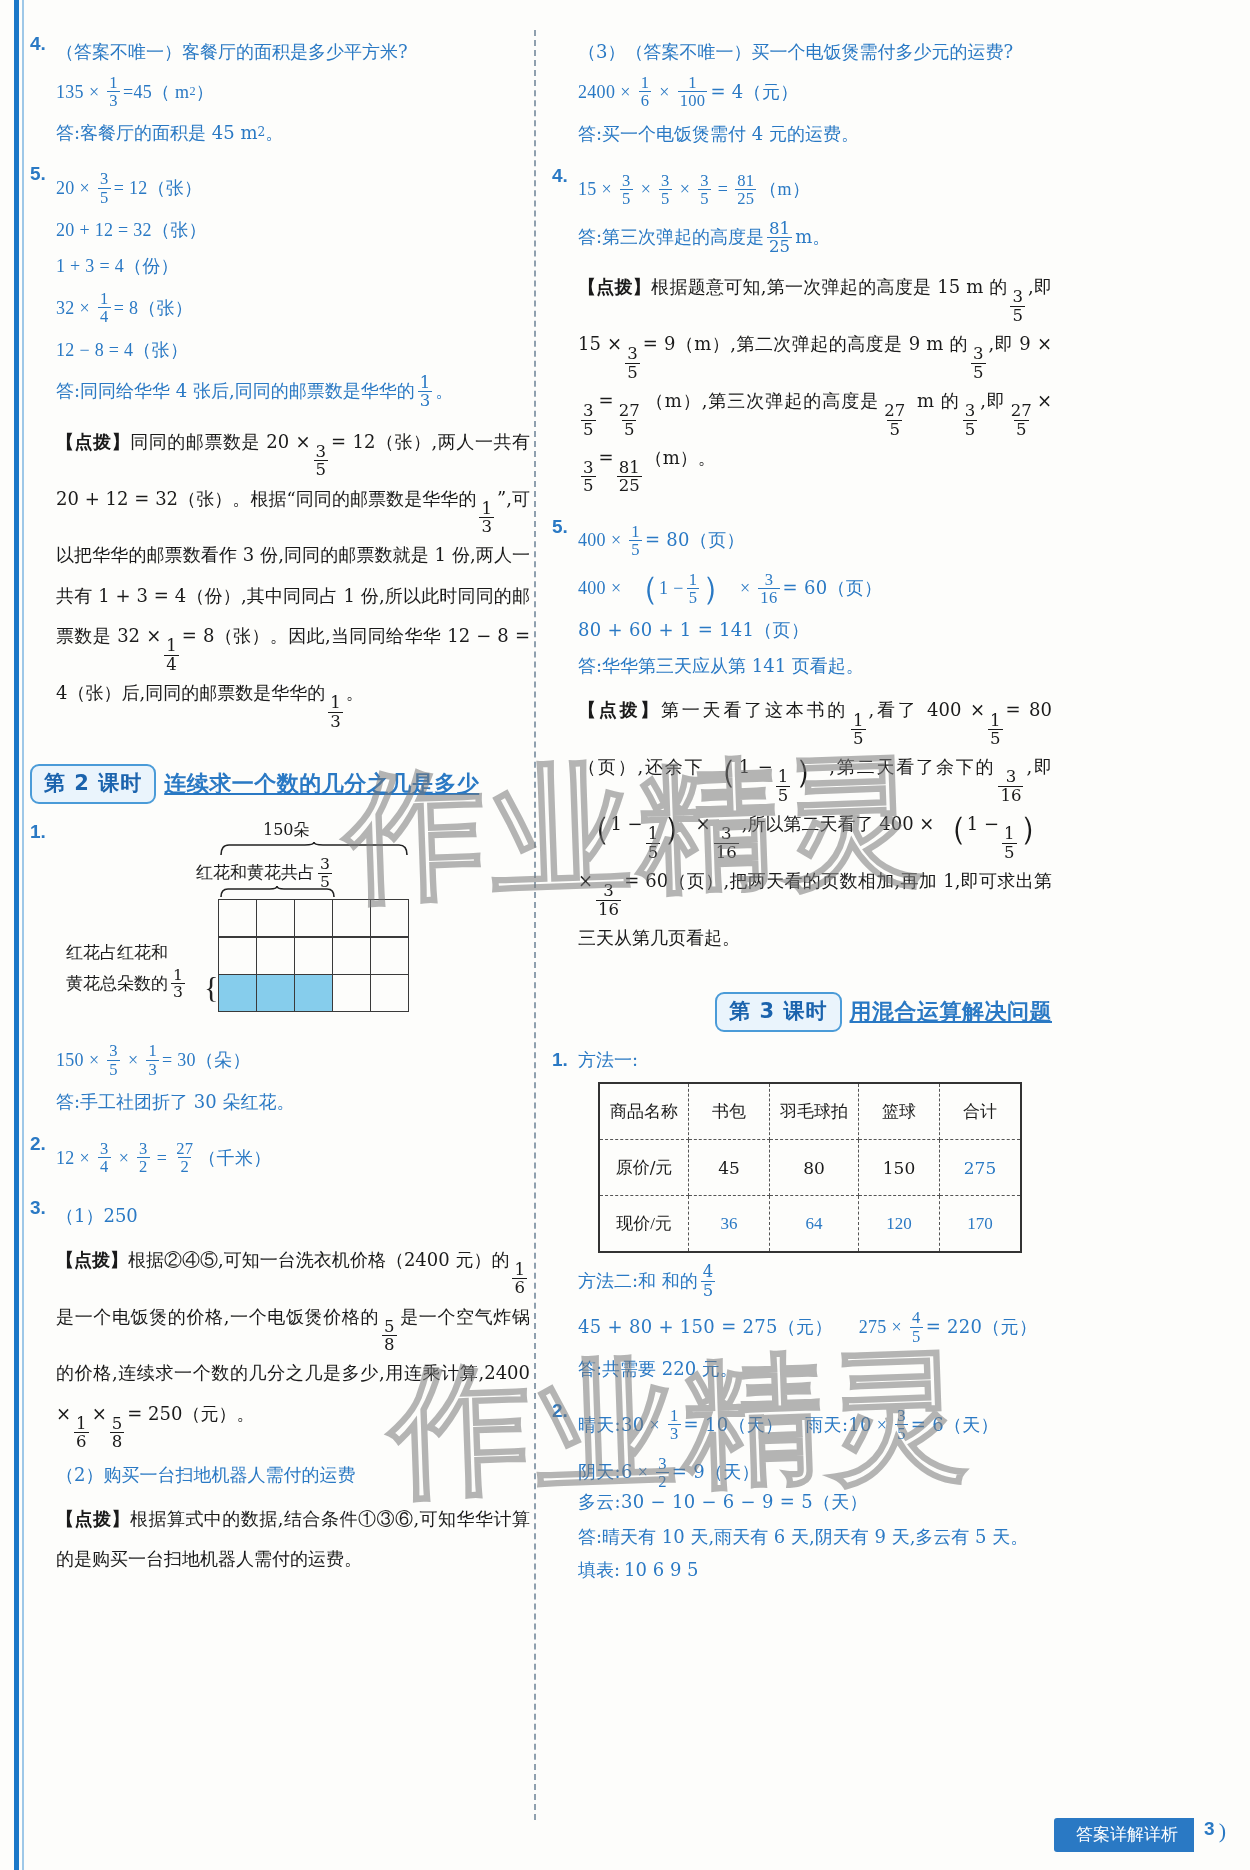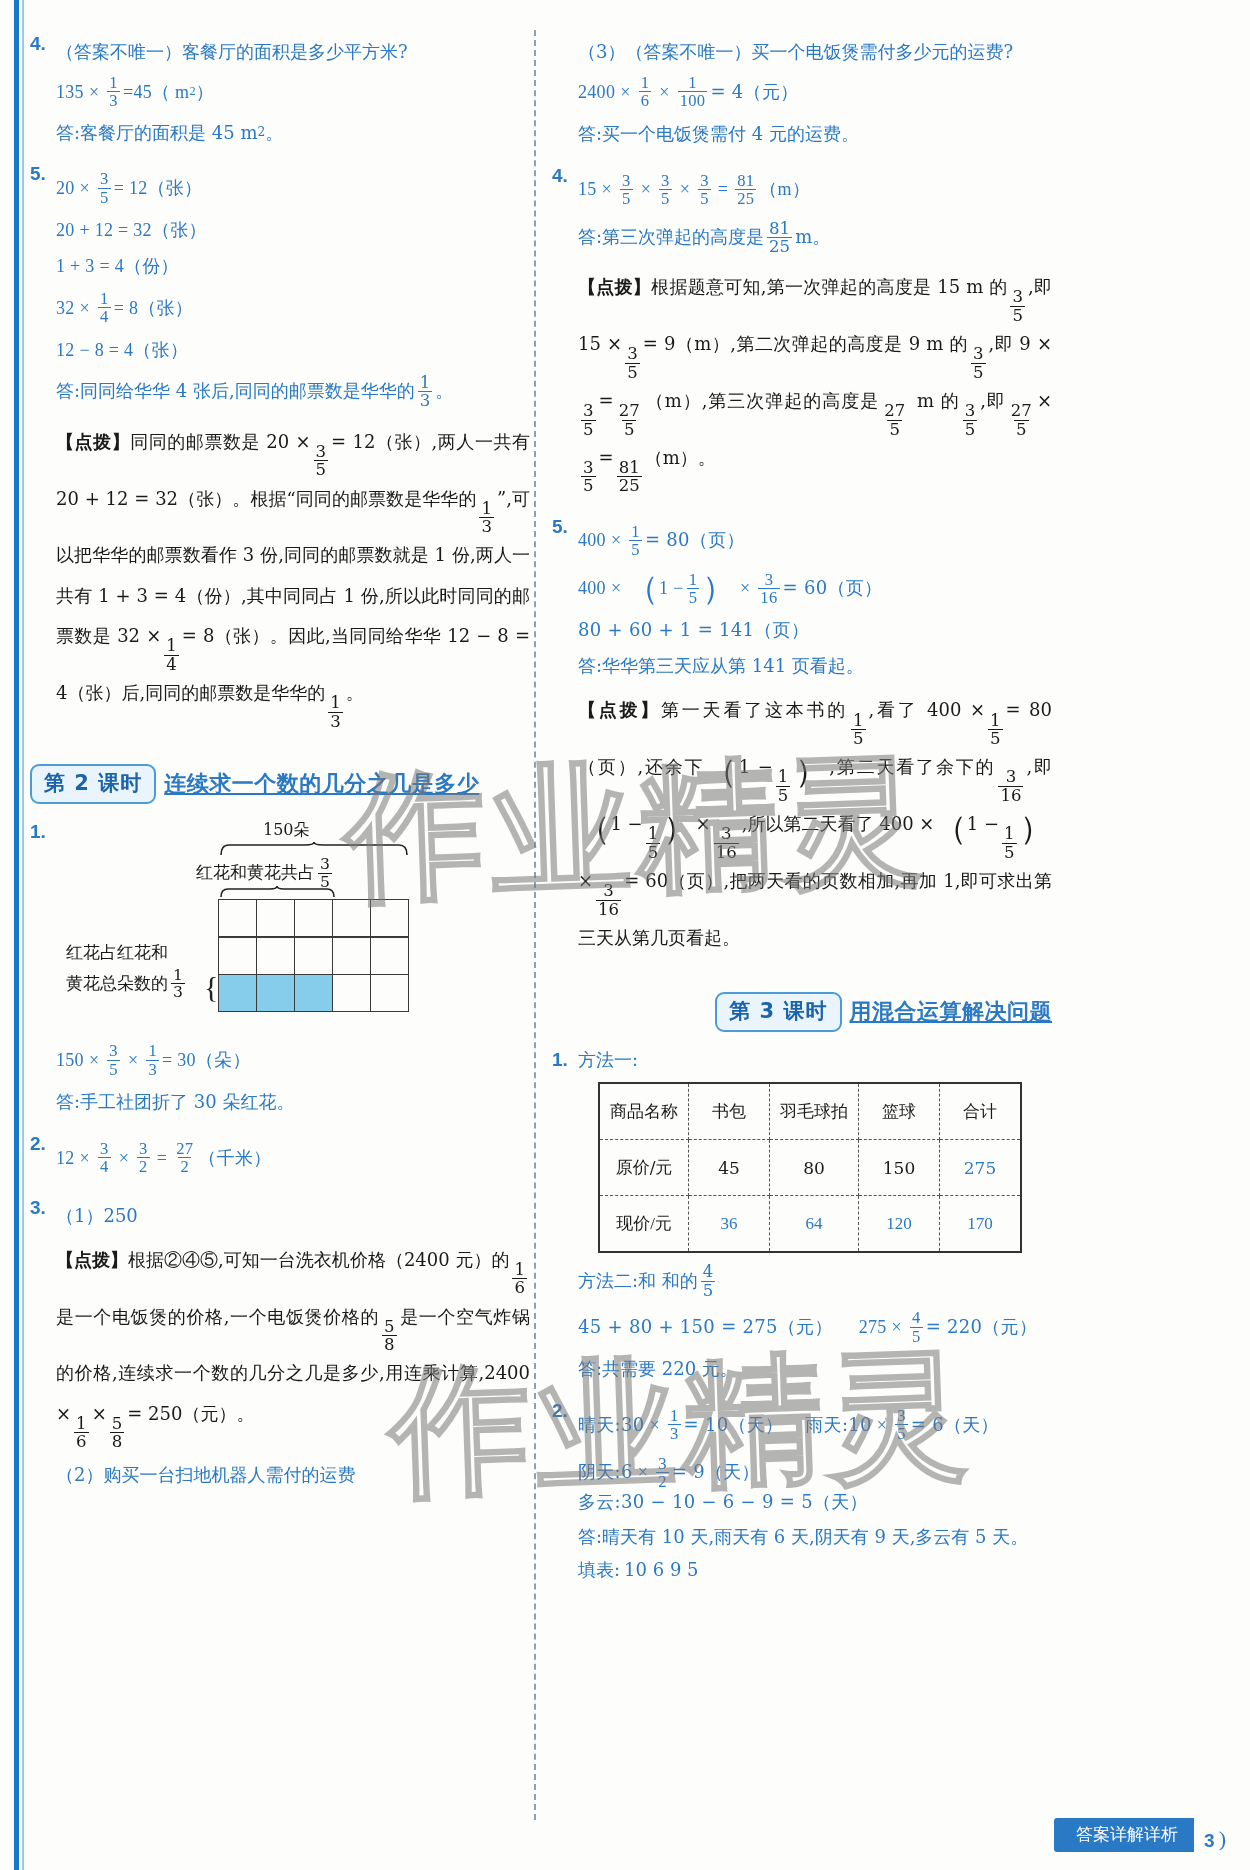--- a/index.html
+++ b/index.html
@@ -67,21 +67,21 @@
 
   
   table.price{border-collapse:collapse;margin:10px 0 6px 20px;font-size:17px;}
   table.price td{border:1px dashed #555;padding:16px 10px;text-align:center;min-width:60px;margin-left:12px;}
   table.price tr:first-child td{border-top:2px solid #333;}
   table.price tr:last-child td{border-bottom:2px solid #333;font-family:Liberation Serif, serif;}
   table.price td:first-child{border-left:2px solid #333;white-space:nowrap;}
   table.price td:last-child{border-right:2px solid #333;}
 
   
-  .footer{position:absolute;right:24px;bottom:18px;display:flex;align-items:flex-end;}
+  .footer{position:absolute;right:24px;bottom:18px;display:flex;align-items:flex-start;}
   .foot-bar{background:#2a79c4;color:#fff;font-size:17px;padding:5px 16px 6px 22px;
      border-radius:3px 0 0 3px;font-family:"DejaVu Sans","Liberation Sans",sans-serif;}
   .foot-page{color:#2a79c4;font-size:19px;font-weight:bold;padding:0 4px 0 10px;
      font-family:"Liberation Sans",sans-serif;}
   .foot-arc{color:#2a79c4;font-size:22px;}
 
   
   .wm{position:absolute;color:transparent;-webkit-text-stroke:2px rgba(120,120,120,.55);
       font-family:"DejaVu Sans","Liberation Sans",sans-serif;font-weight:bold;
       pointer-events:none;user-select:none;white-space:nowrap;}
@@ -280,20 +280,23 @@
               <span class="d">8</span>
             </span><span>是一个空气炸锅的价格,连续求一个数的几分之几是多少,用连乘计算,2400 ×</span><span class="f">
               <span class="n">1</span>
               <span class="d">6</span>
             </span><span>×</span><span class="f">
               <span class="n">5</span>
               <span class="d">8</span>
             </span><span>= 250（元）。</span>
         </div>
         <div class="txt blue cn">（2）购买一台扫地机器人需付的运费</div>
+        <div class="tip black cn">
+          <span class="tipmark">【点拨】</span><span>根据算式中的数据,结合条件①③⑥,可知华华计算的是购买一台扫地机器人需付的运费。</span>
+        </div>
       </div>
     </div>
 
   </div>
 
   <div class="col" id="colR">
 
     <div class="item">
       <div class="body" style="padding-left:26px">
         <div class="txt blue cn">（3）（答案不唯一）买一个电饭煲需付多少元的运费?</div>

